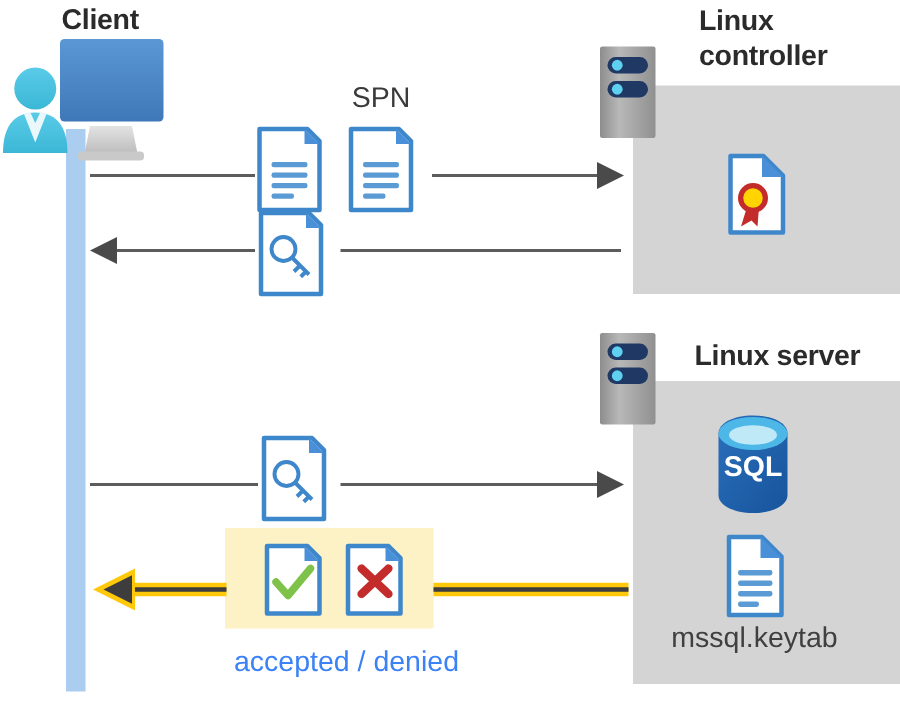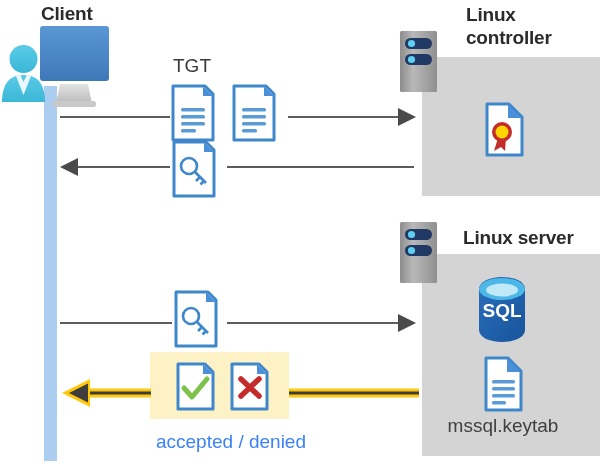--- a/index.html
+++ b/index.html
@@ -251,20 +251,20 @@
       <rect x="492" y="401" width="14" height="3.6" rx="1.6" fill="#5b9bd5"></rect>
     </g>
   </svg>
 
   <div class="abs hdr" id="client-title">Client</div>
 
   <div class="abs hdr" id="dc-title">Linux controller</div>
 
   <div class="abs hdr" id="linux-title">Linux server</div>
 
-  <div class="abs doclabel" id="tgt-label">TGT</div>
-
+
+  <div class="abs doclabel" id="spn-label">SPN</div>
 
   <div class="abs" id="accepted-denied">accepted / denied</div>
 
   <div class="abs" id="keytab-label">mssql.keytab</div>
 
 </div>
 
 </body></html>

